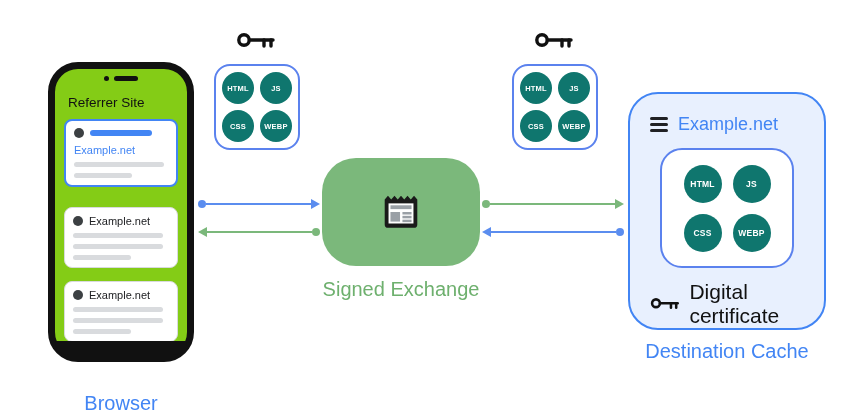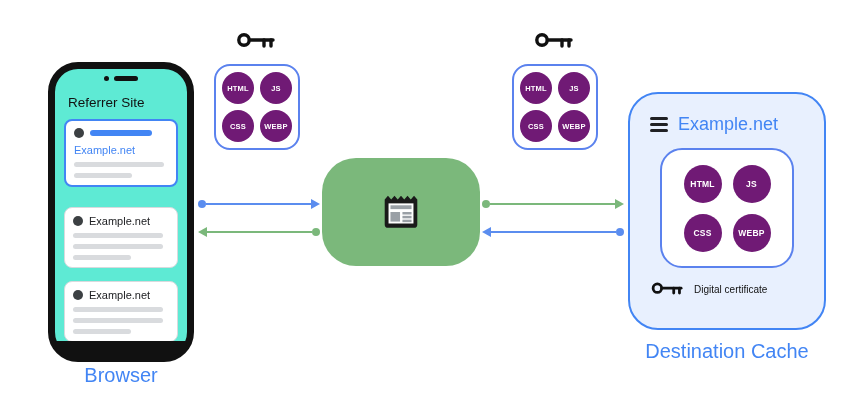--- a/index.html
+++ b/index.html
@@ -1,52 +1,52 @@
 <!DOCTYPE html>
 <html><head>
 <meta charset="utf-8">
 <style>
   * { margin:0; padding:0; box-sizing:border-box; }
   body { background:#ffffff; font-family:"Liberation Sans", sans-serif; }
   .canvas { position:relative; width:856px; height:420px; background:#fff; overflow:hidden; }
 
   
   .phone { position:absolute; left:48px; top:62px; width:146px; height:300px;
-           background:#5eead4; border:7px solid #111; border-radius:30px; }
+           background:#84cc16; border:7px solid #111; border-radius:30px; }
   .phone-chin { position:absolute; left:0; right:0; bottom:0; height:14px; background:#111;
                 border-radius:0 0 20px 20px; }
   .phone-notch { position:absolute; top:7px; left:0; right:0; display:flex; justify-content:center;
                  align-items:center; gap:5px; }
   .cam-dot { width:5px; height:5px; border-radius:50%; background:#111; }
   .speaker { width:24px; height:5px; border-radius:3px; background:#111; }
   .phone-title { position:absolute; left:13px; top:26px; font-size:13.5px; color:#111; }
 
   .card { position:absolute; left:9px; width:114px; background:#fff; border-radius:8px; padding:7px 8px; }
   .card.active { border:2px solid #4285F4; }
   .card.plain  { border:1.5px solid #D8DADD; }
   .card-row { display:flex; align-items:center; gap:6px; }
   .avatar { width:10px; height:10px; border-radius:50%; background:#3C4043; flex:none; }
   .blue-bar { width:62px; height:6px; border-radius:3px; background:#4285F4; }
   .site-blue { color:#4285F4; font-size:11px; margin-top:6px; }
   .site-dark { color:#202124; font-size:11px; }
   .gbar { height:5px; border-radius:2.5px; background:#D9DBDE; margin-top:6px; }
   .g1 { width:90px; } .g2 { width:90px; } .g3 { width:58px; }
 
-  .browser-label { position:absolute; left:48px; top:364px; width:146px; text-align:center;
+  .browser-label { position:absolute; left:48px; top:392px; width:146px; text-align:center;
                    color:#4285F4; font-size:20px; }
 
   
   .key { position:absolute; }
 
   
   .res-box { position:absolute; width:86px; height:86px; background:#fff;
              border:2px solid #5B82EE; border-radius:16px; display:grid;
              grid-template-columns:32px 32px; grid-template-rows:32px 32px; gap:6px;
              justify-content:center; align-content:center; }
-  .res-circle { width:32px; height:32px; border-radius:50%; background:#701a75; color:#fff;
+  .res-circle { width:32px; height:32px; border-radius:50%; background:#0f766e; color:#fff;
                 display:flex; align-items:center; justify-content:center;
                 font-size:7.5px; font-weight:bold; letter-spacing:.2px; }
   .res-box.left  { left:214px; top:64px; }
   .res-box.right { left:512px; top:64px; }
 
   
   .cache-box { position:absolute; left:322px; top:158px; width:158px; height:108px;
                background:#7BB87B; border-radius:34px; display:flex; align-items:center;
                justify-content:center; }
   .cache-label { position:absolute; left:312px; top:276px; width:178px; text-align:center;
@@ -73,21 +73,21 @@
   .dest-header { position:absolute; left:20px; top:20px; display:flex; align-items:center; gap:10px; }
   .hamburger { display:flex; flex-direction:column; gap:3.5px; }
   .hamburger span { display:block; width:18px; height:2.8px; border-radius:2px; background:#202124; }
   .dest-site { color:#4285F4; font-size:18px; font-weight:500; }
   .dest-res { position:absolute; left:30px; top:54px; width:134px; height:120px; background:#fff;
               border:2px solid #5B82EE; border-radius:22px; display:grid;
               grid-template-columns:38px 38px; grid-template-rows:38px 38px; gap:11px;
               justify-content:center; align-content:center; }
   .dest-res .res-circle { width:38px; height:38px; font-size:8.5px; }
   .cert-row { position:absolute; left:20px; top:186px; display:flex; align-items:center; gap:8px; }
-  .cert-text { font-size:10px; color:#111; }
+  .cert-text { font-size:21px; color:#111; }
   .dest-label { position:absolute; left:628px; top:340px; width:198px; text-align:center;
                 color:#4285F4; font-size:20px; }
 </style>
 </head>
 <body>
 
 <div class="canvas">
 
   <div class="phone">
     <div class="phone-notch">
@@ -161,20 +161,21 @@
       <path d="M7 11 l3.4 -4 3.4 4 3.4 -4 3.4 4 3.4 -4 3.4 4 3.4 -4 3.4 4 3.4 -4 3.4 4 v26 a3.5 3.5 0 0 1 -3.5 3.5 H10.5 A3.5 3.5 0 0 1 7 37 z" fill="#1a1a1a"></path>
       <rect x="11" y="15" width="26" height="21" fill="#ffffff"></rect>
       <rect x="13" y="17" width="22" height="4" fill="#9AA0A6"></rect>
       <rect x="13" y="24" width="10" height="10" fill="#9AA0A6"></rect>
       <rect x="25.5" y="24" width="9.5" height="2.6" fill="#9AA0A6"></rect>
       <rect x="25.5" y="28" width="9.5" height="2.6" fill="#9AA0A6"></rect>
       <rect x="25.5" y="32" width="9.5" height="2.6" fill="#9AA0A6"></rect>
     </svg>
   </div>
   <div class="cache-label">
+    <div>Signed Exchange</div>
   </div>
 
   <div class="arrow blue" style="left:198px; top:199px; width:122px;">
     <span class="a-dot"></span>
     <span class="a-line"></span>
     <span class="a-head-r"></span>
   </div>
   <div class="arrow green" style="left:198px; top:227px; width:122px;">
     <span class="a-head-l"></span>
     <span class="a-line"></span>

